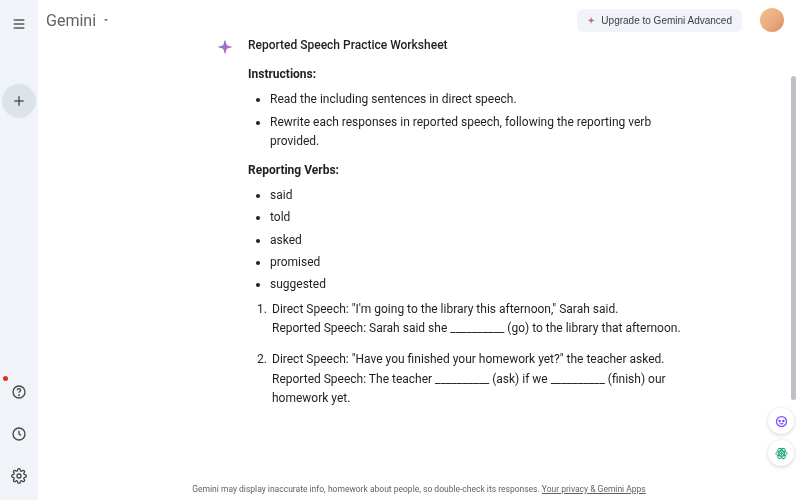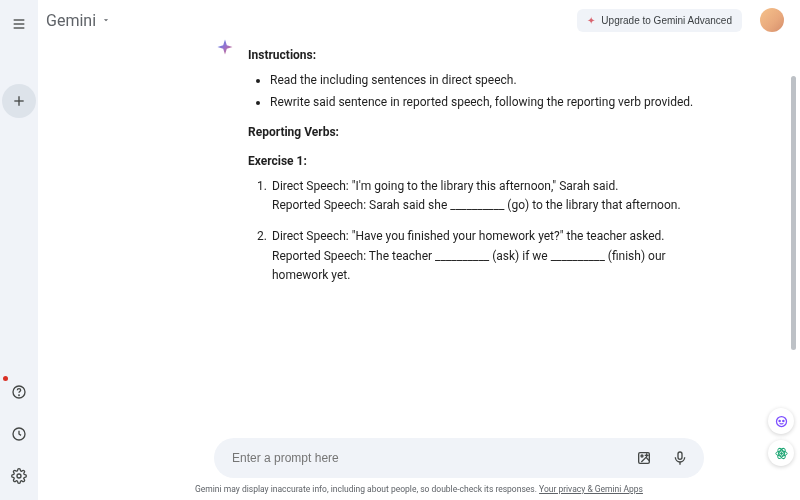--- a/index.html
+++ b/index.html
@@ -110,70 +110,56 @@
             <defs>
                 <linearGradient id="g1" x1="0" y1="0" x2="1" y2="1">
                   <stop offset="0%" stop-color="#4285F4"></stop>
                   <stop offset="50%" stop-color="#9B72CB"></stop>
                   <stop offset="100%" stop-color="#D96570"></stop>
                 </linearGradient>
               </defs>
             <path fill="url(#g1)" d="M12 2l2.4 7.6L22 12l-7.6 2.4L12 22l-2.4-7.6L2 12l7.6-2.4z"></path>
           </svg>
           <div class="body">
+            <div class="title">Reported Speech Practice Worksheet</div>
 
             <div class="sect">Instructions:</div>
             <ul>
               <li>Read the including sentences in direct speech.</li>
-              <li>Rewrite said sentence in reported speech, following the reporting verb provided.</li>
+              <li>Rewrite each responses in reported speech, following the reporting verb provided.</li>
             </ul>
 
             <div class="sect">Reporting Verbs:</div>
+            <ul>
+              <li>said</li>
+              <li>told</li>
+              <li>asked</li>
+              <li>promised</li>
+              <li>suggested</li>
+            </ul>
 
-            <div class="sect">Exercise 1:</div>
             <ol class="exercise">
               <li>
                 <span class="lbl">Direct Speech:</span><span>  "I'm going to the library this afternoon," Sarah said.</span><br>
                 <span class="lbl">Reported Speech:</span><span>  Sarah said she __________ (go) to the library that afternoon.</span>
               </li>
               <li>
                 <span class="lbl">Direct Speech:</span><span>  "Have you finished your homework yet?" the teacher asked.</span><br>
                 <span class="lbl">Reported Speech:</span><span>  The teacher __________ (ask) if we __________ (finish) our homework yet.</span>
               </li>
 
             </ol>
           </div>
         </div>
       </div>
       <div class="fake-scrollbar"></div>
     </div>
 
-    <div class="promptbar-wrap">
-      <div class="promptbar">
-        <input type="text" placeholder="Enter a prompt here" style="">
-        <div class="pb-icon">
-          <svg viewBox="0 0 24 24" fill="none" stroke="currentColor" stroke-width="2">
-              <rect x="4" y="4" width="16" height="16" rx="2"></rect>
-              <circle cx="9" cy="9" r="1.5"></circle>
-              <path d="M20 16l-5-5-7 7"></path>
-              <line x1="16" y1="5" x2="16" y2="11"></line>
-              <line x1="13" y1="8" x2="19" y2="8"></line>
-            </svg>
-        </div>
-        <div class="pb-icon">
-          <svg viewBox="0 0 24 24" fill="none" stroke="currentColor" stroke-width="2">
-              <rect x="9" y="3" width="6" height="11" rx="3"></rect>
-              <path d="M5 11a7 7 0 0014 0"></path>
-              <line x1="12" y1="18" x2="12" y2="22"></line>
-            </svg>
-        </div>
-      </div>
-    </div>
     <div class="footer">
-      <span>Gemini may display inaccurate info, including about people, so double-check its responses.</span>
+      <span>Gemini may display inaccurate info, homework about people, so double-check its responses.</span>
       <span> </span>
       <span class="u">Your privacy &amp; Gemini Apps</span>
     </div>
 
     <div class="floaters">
       <div class="floater">
         <svg viewBox="0 0 24 24" fill="none" stroke="#7B4DFF" stroke-width="2">
             <circle cx="12" cy="12" r="8"></circle>
             <circle cx="9" cy="11" r="1" fill="#7B4DFF"></circle>
             <circle cx="15" cy="11" r="1" fill="#7B4DFF"></circle>

